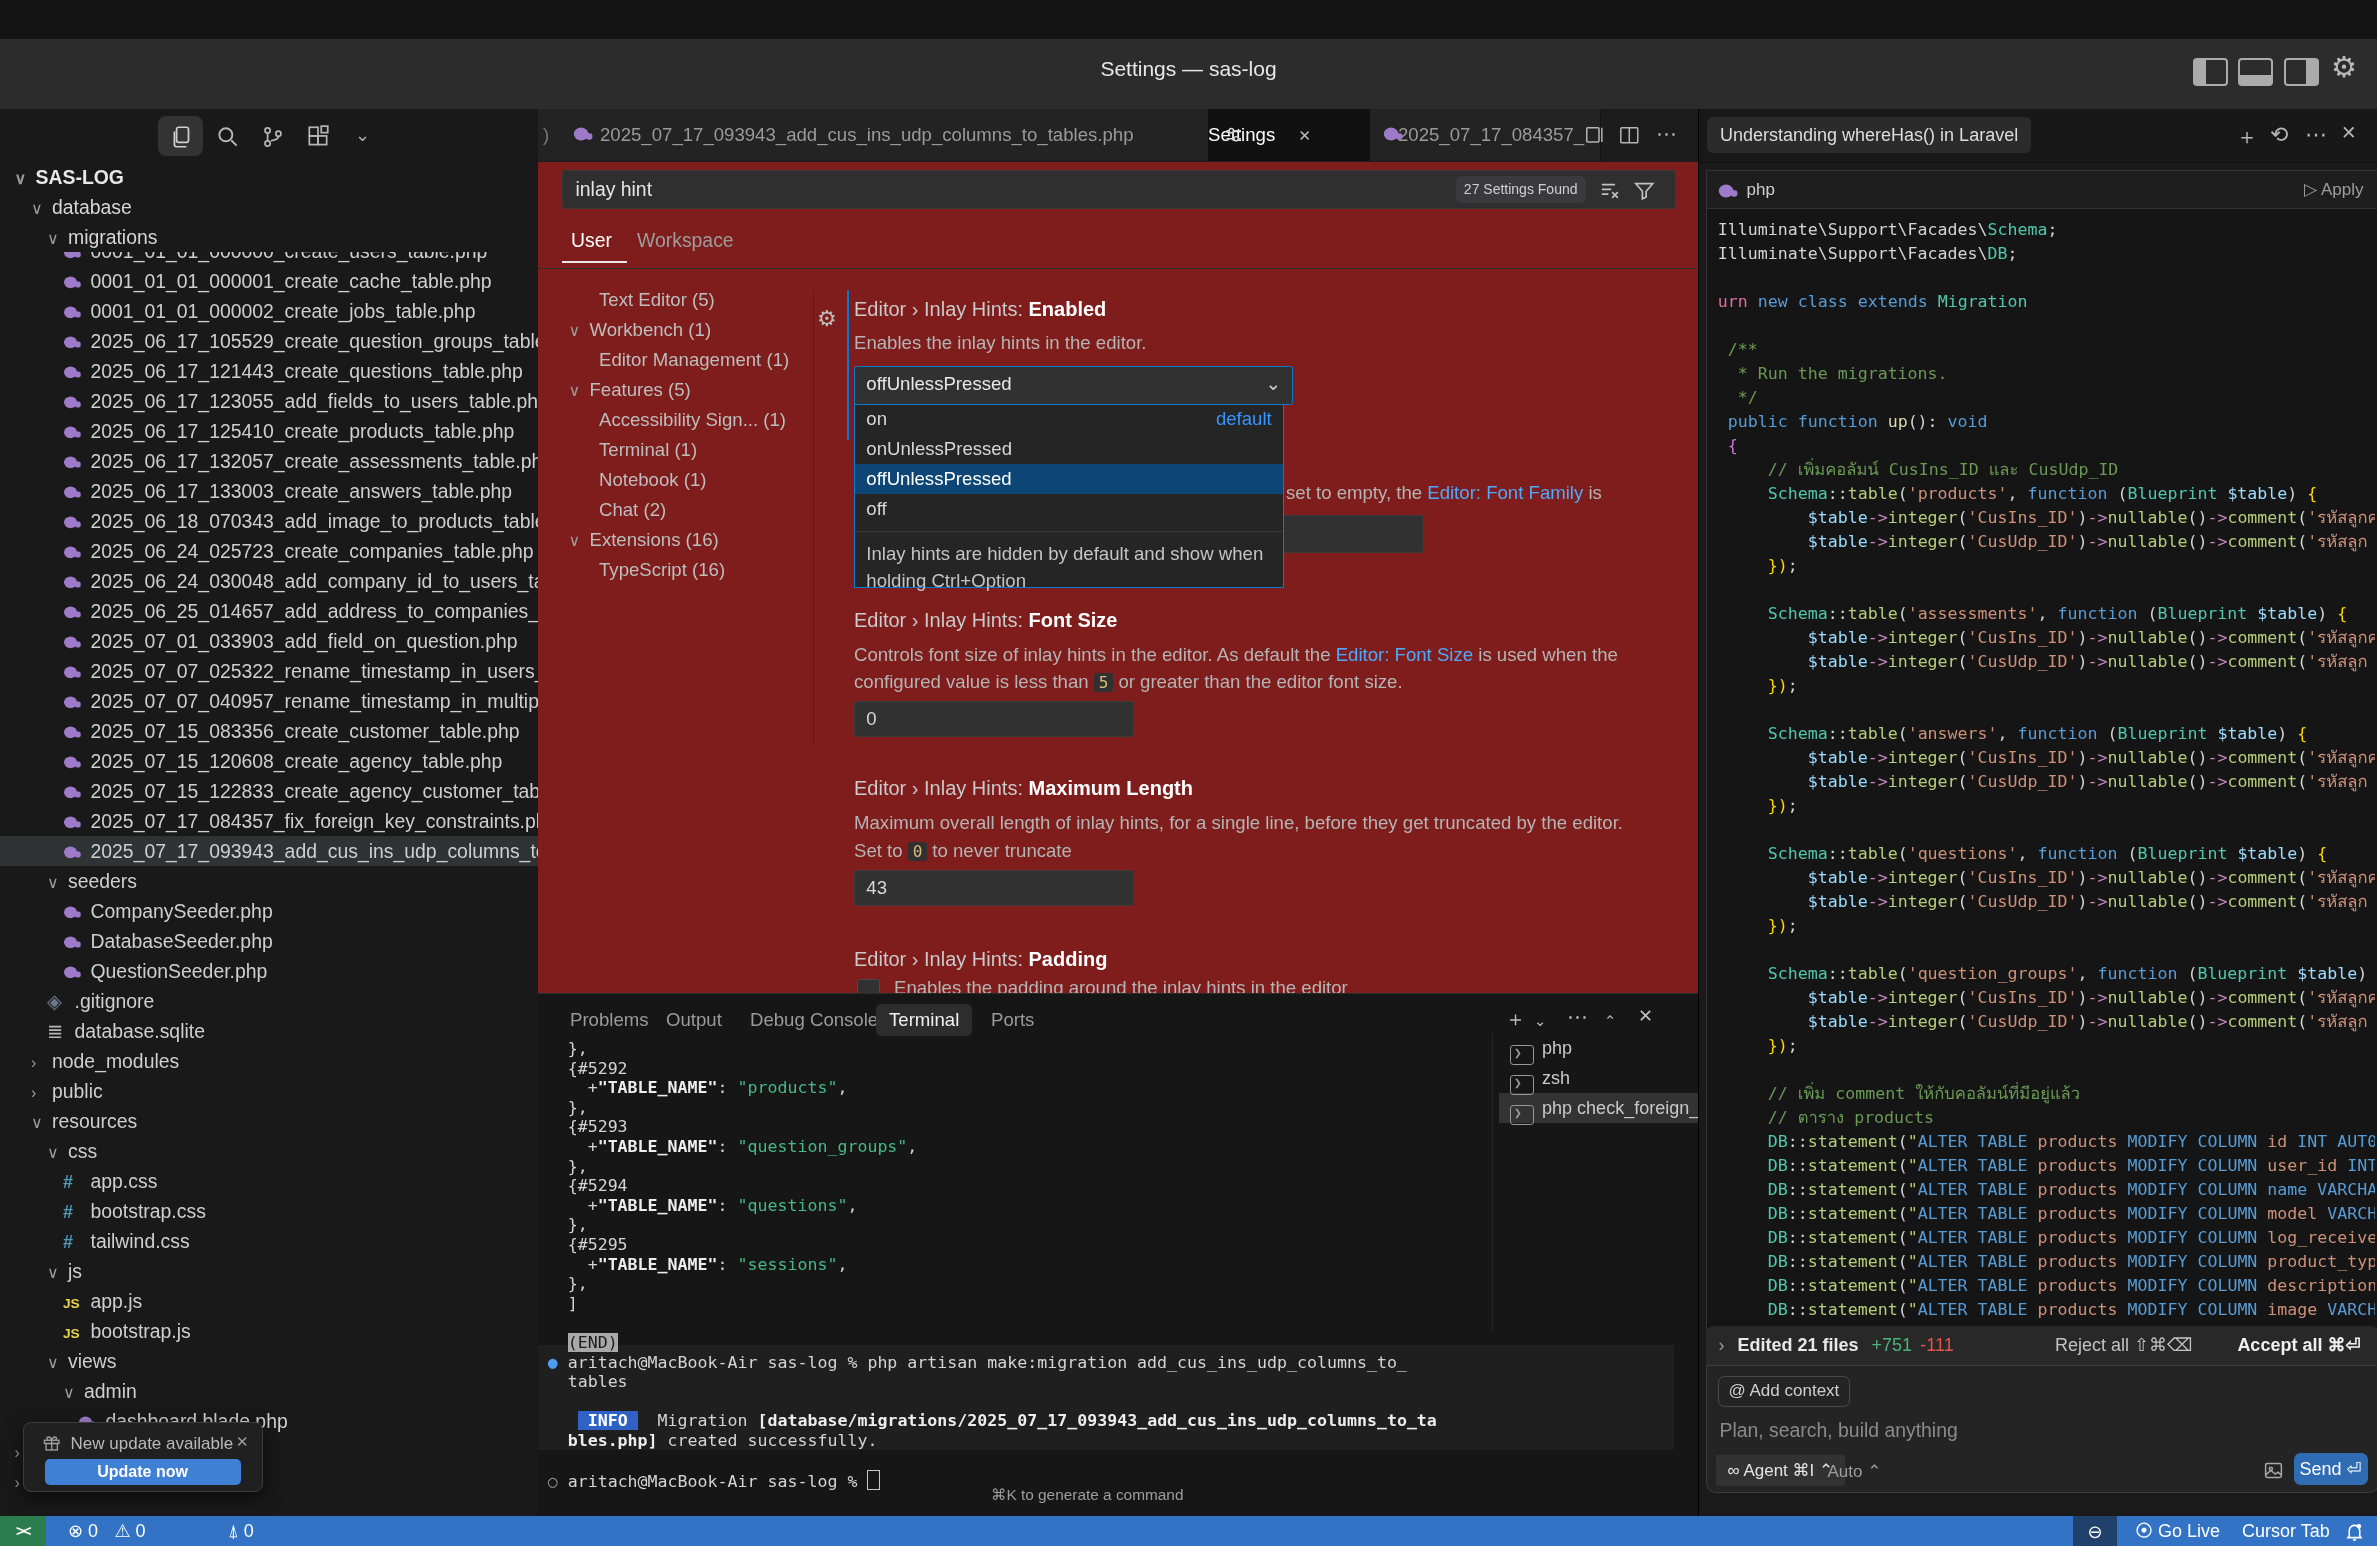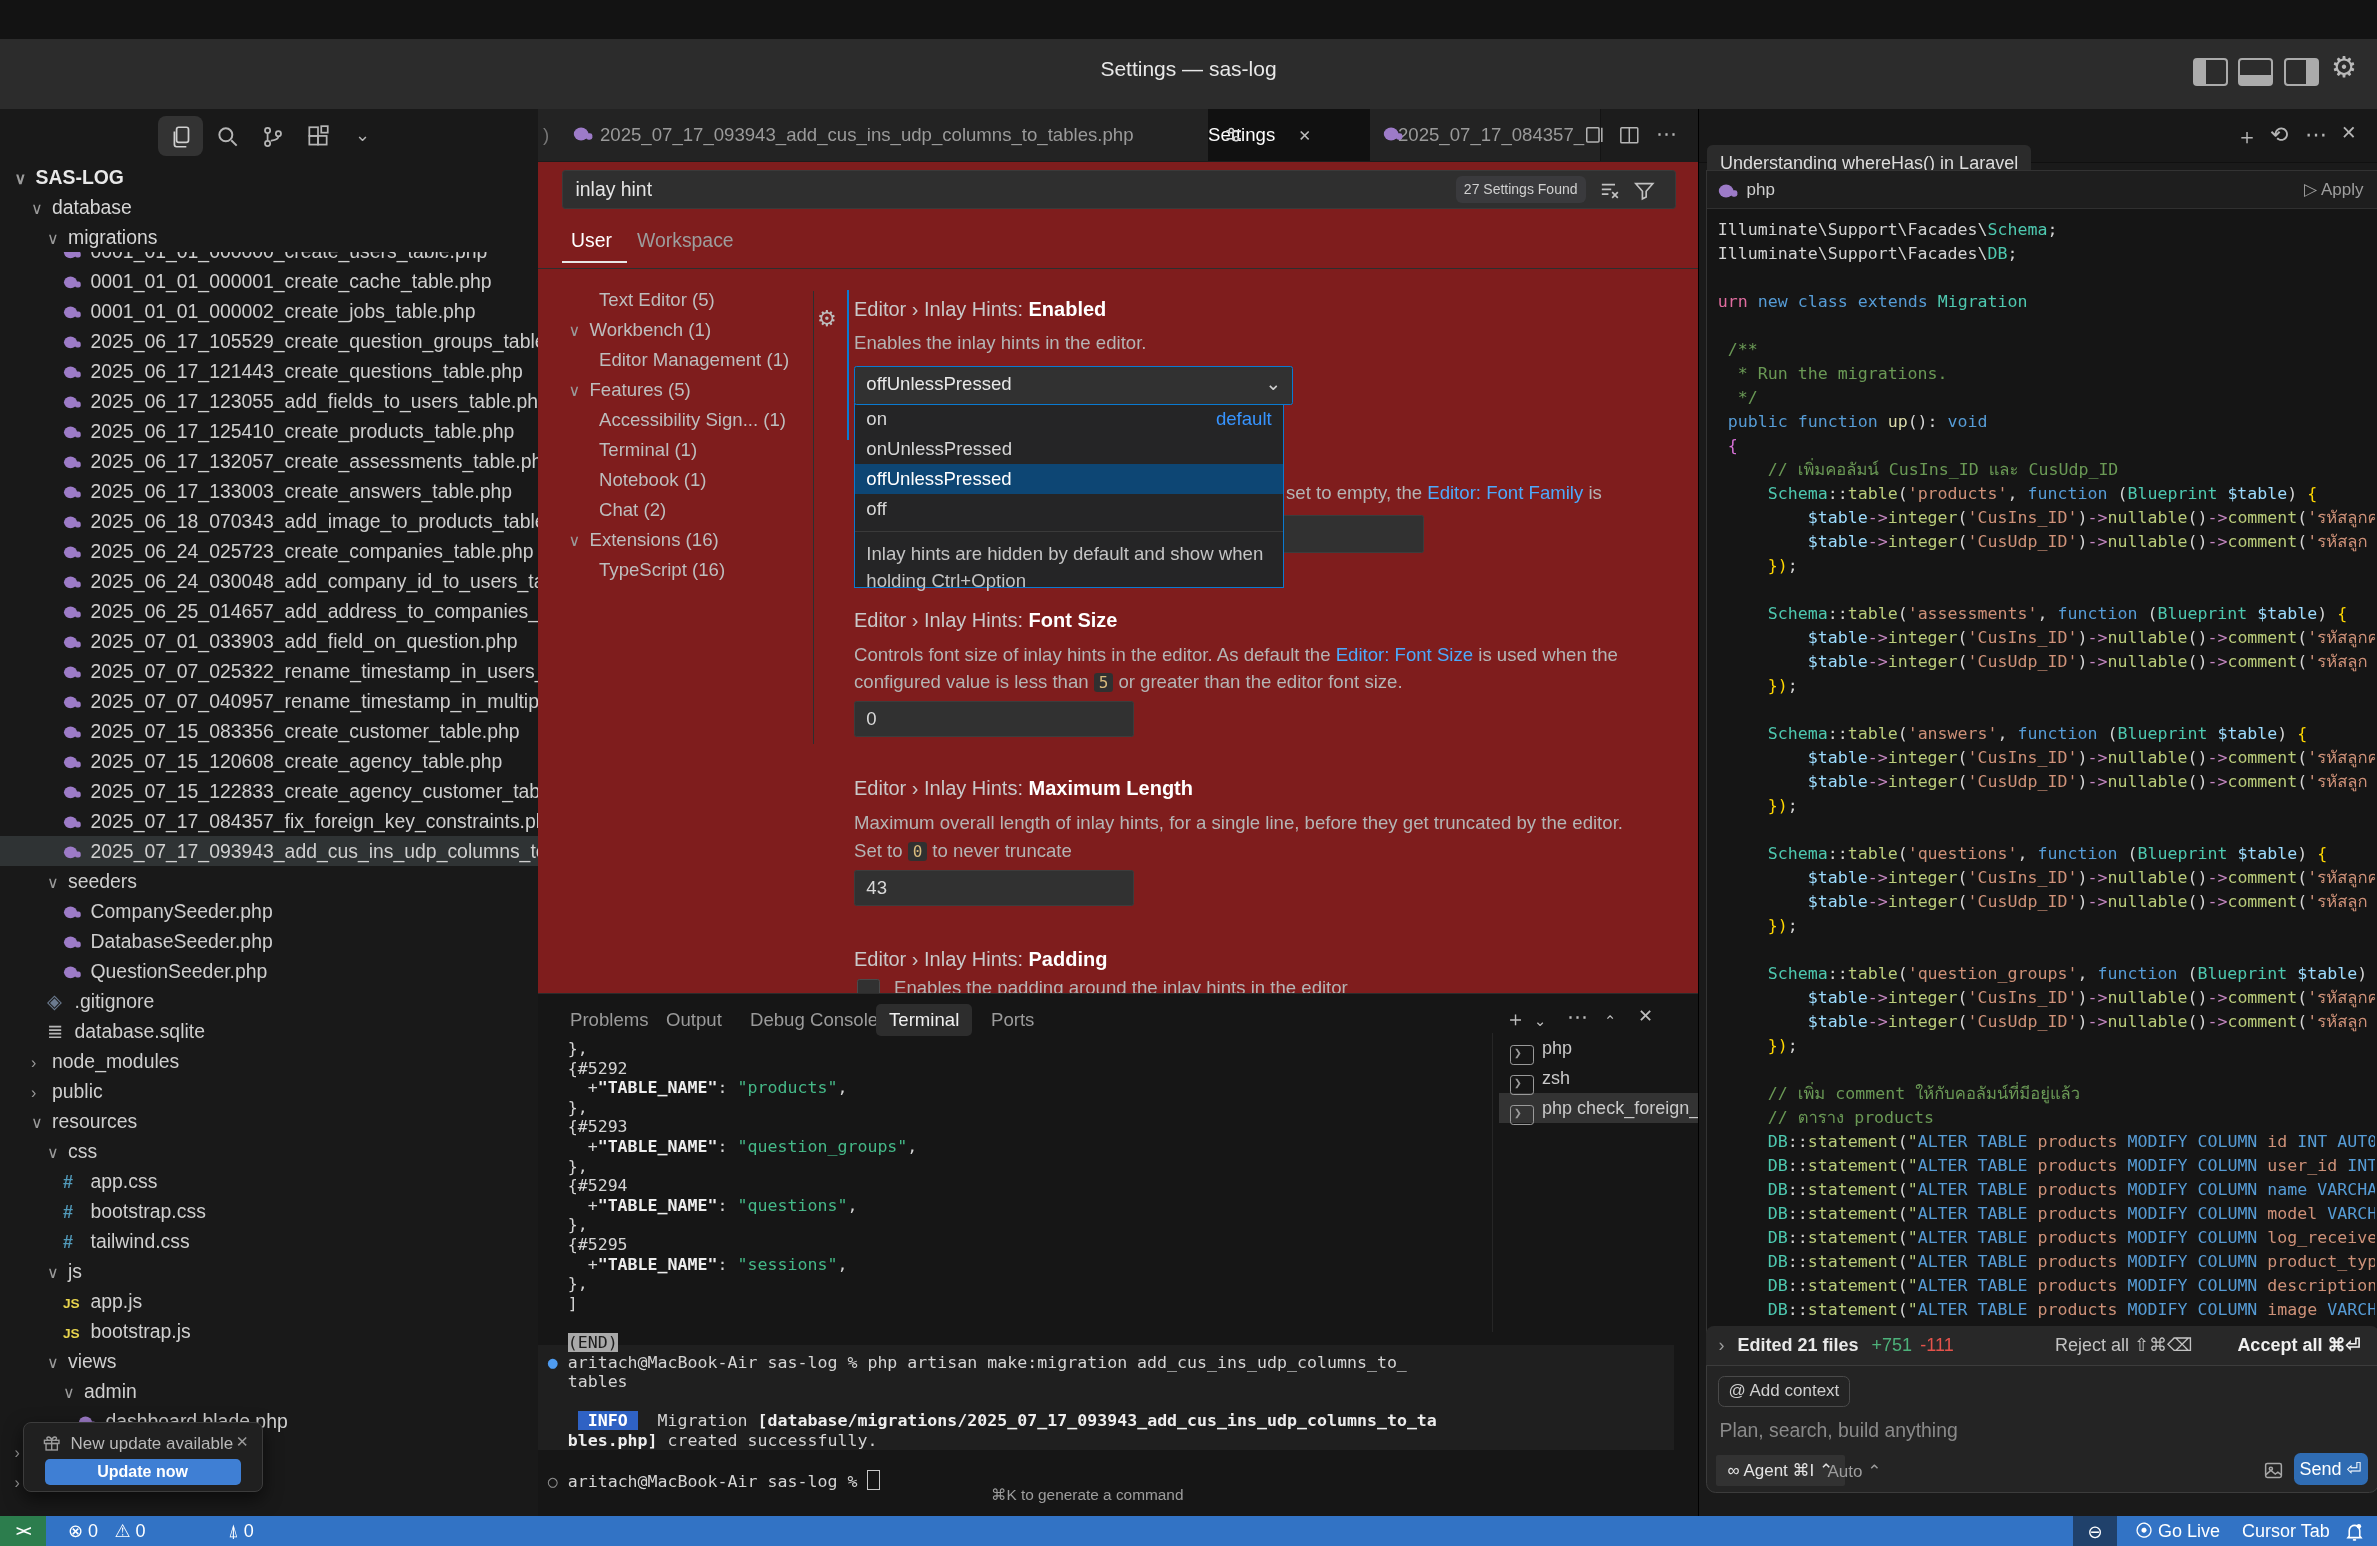--- a/index.html
+++ b/index.html
@@ -86,21 +86,21 @@
   .tcur{display:inline-block;width:10.5px;height:18px;border:1.6px solid #c9c9c9;vertical-align:-3.2px;}
   #sess{left:961px;top:39px;width:200px;}
   .sessrow{height:30px;line-height:30px;font-size:18px;color:#c9c9c9;padding-left:11.3px;white-space:nowrap;}
   .sessrow.sel{background:#333;}
   .sico{display:inline-block;width:19.4px;height:18px;border:1.6px solid #9a9a9a;border-radius:3.2px;margin-right:8px;
         font-size:9.7px;color:#9a9a9a;text-align:left;line-height:14.6px;padding-left:2.4px;vertical-align:-2.4px;}
 
   
   #rpanel{left:1698px;top:109px;width:679px;height:1407px;background:#1a1a1a;border-left:0.8px solid #000;}
   #rtabs{left:0;top:0;width:679px;height:53px;background:#181818;border-bottom:0.8px solid #101010;}
-  #rtab-chip{left:8px;top:8px;height:36px;line-height:36px;background:#2b2b2b;border-radius:5.7px;padding:0 13px;font-size:18px;color:#ddd;white-space:nowrap;margin-top:28px;}
+  #rtab-chip{left:8px;top:8px;height:36px;line-height:36px;background:#2b2b2b;border-radius:5.7px;padding:0 13px;font-size:18px;color:#ddd;white-space:nowrap;}
   .ricon{top:13px;font-size:22px;color:#b5b5b5;}
   #codecard{left:6.5px;top:61px;width:673px;height:1213px;background:#151515;border:0.8px solid #333;border-right:none;}
   #codehead{left:0;top:0;width:100%;height:37px;background:#1e1e1e;border-bottom:0.8px solid #303030;line-height:37px;}
   #chat-code{left:11.3px;top:47px;width:657px;font-size:16.6px;line-height:24px;}
   .cl{white-space:pre;height:24px;overflow:hidden;}
   .pl{color:#d4d4d4;} .kw{color:#569cd6;} .type{color:#4ec9b0;} .fn{color:#b9cc7a;} .fn2{color:#dcdcaa;}
   .str{color:#ce9178;} .cm{color:#6a9955;} .pk{color:#c586c0;} .var{color:#9cdcfe;}
   .br1{color:#ffd700;} .br2{color:#d670d6;} .ret{color:#e06c9f;} .sql{color:#569cd6;}
   #editbar{left:6.5px;top:1217px;width:673px;height:39px;background:#282828;border-radius:8px 8px 0 0;line-height:39px;font-size:18px;}
   .plus{color:#4db27a;} .minus{color:#e5534b;}

